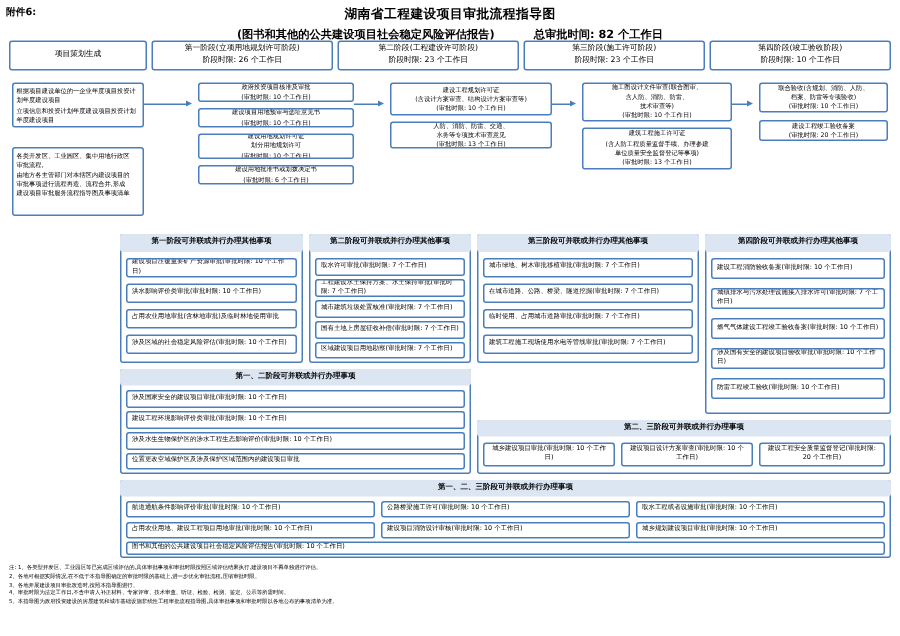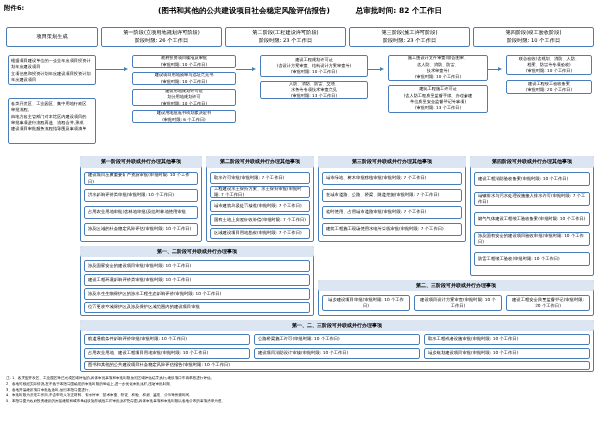--- a/index.html
+++ b/index.html
@@ -87,20 +87,21 @@
     position:absolute; left:6px; top:376px; width:588px;
     font-size:3.6px; line-height:1.6;
     white-space:pre-line;
   }
 </style>
 </head>
 <body>
 
 <div class="attach">附件6:</div>
 <div class="title-wrap">
+  <div class="title-main">湖南省工程建设项目审批流程指导图</div>
   <div class="title-sub">
     <span>(图书和其他的公共建设项目社会稳定风险评估报告)</span><span class="tm">总审批时间: 82 个工作日</span>
   </div>
 </div>
 
 <div class="ribbon">
   <div class="cell c0">
     <div>项目策划生成</div>
   </div>
   <div class="cell c1">

